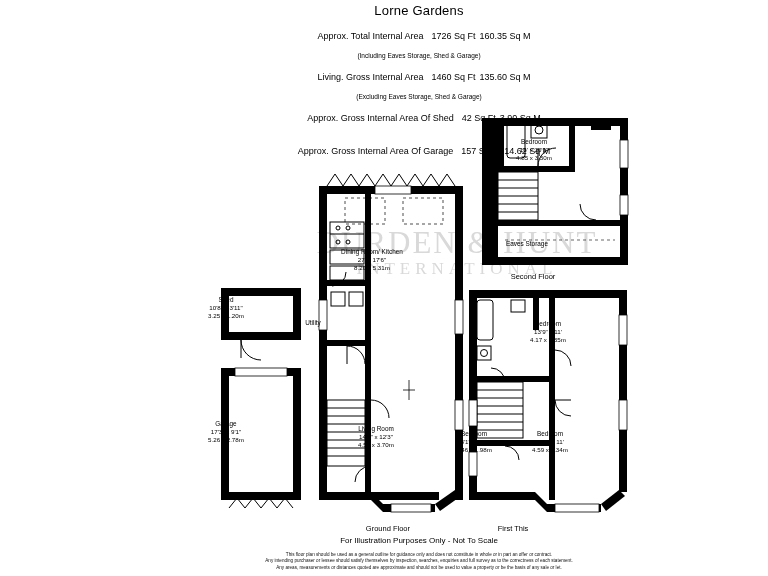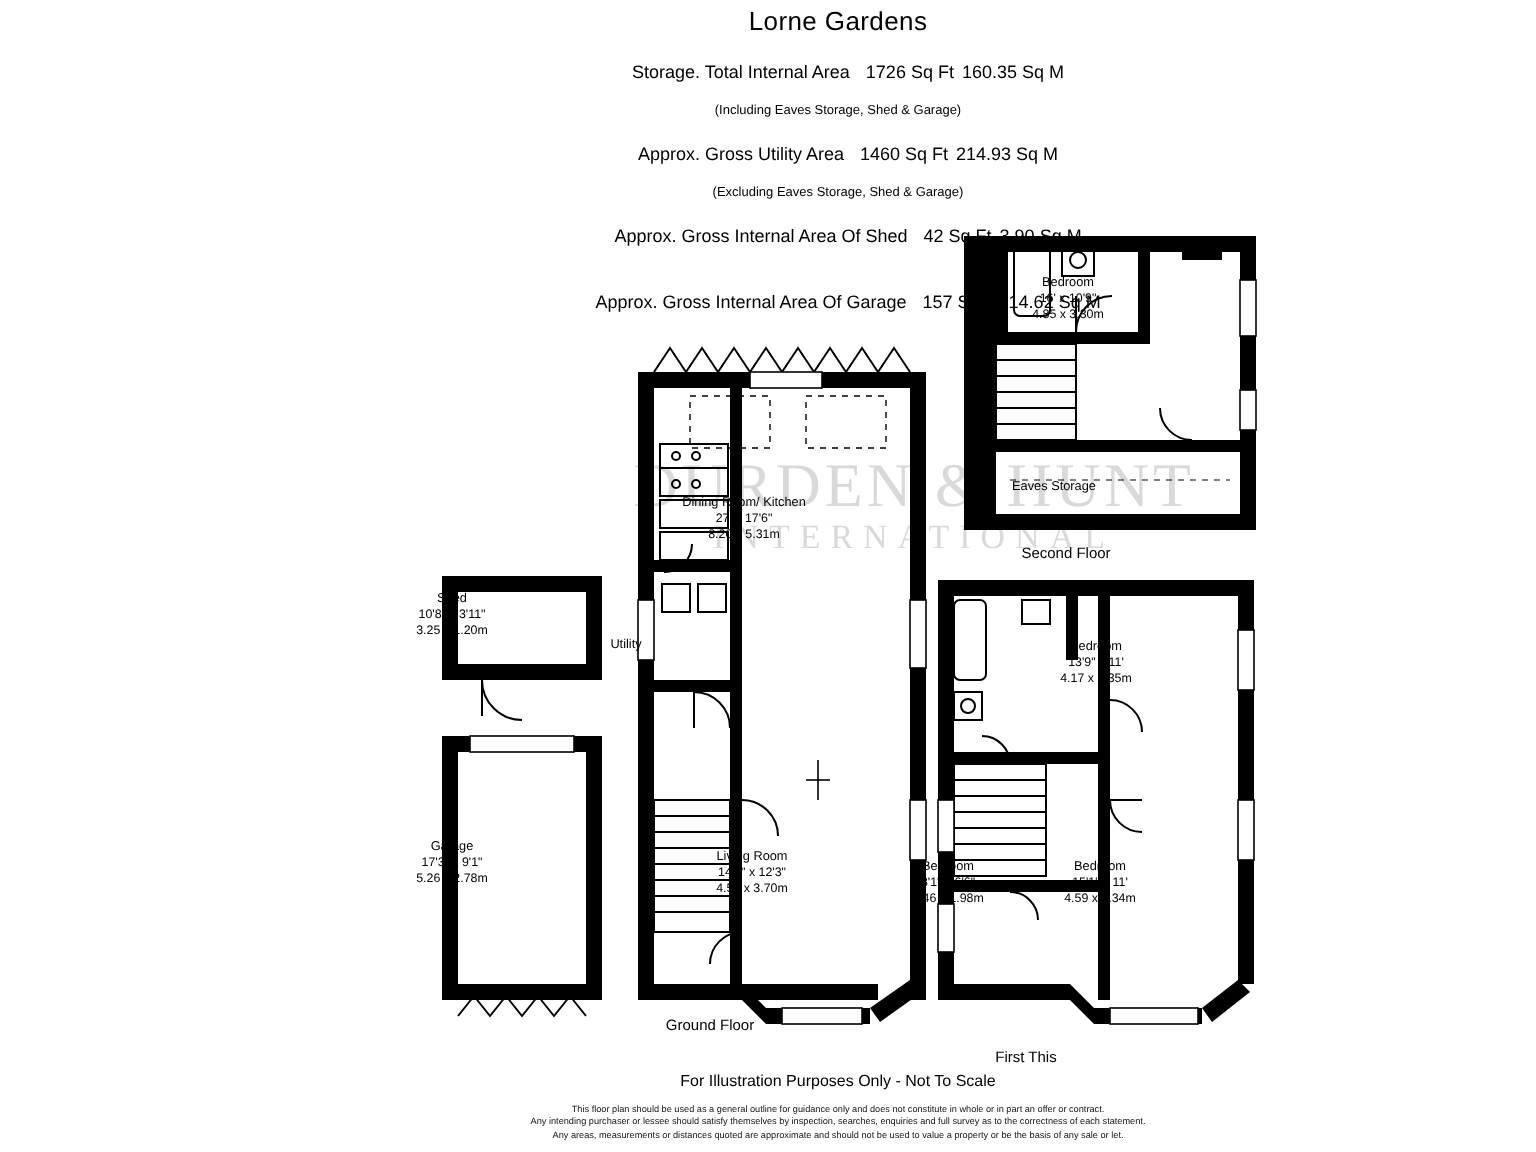--- a/index.html
+++ b/index.html
@@ -39,26 +39,26 @@
   #illus{font-size:8px;}
   .discl{font-size:4.6px;line-height:6.4px;color:#111;}
 </style>
 </head>
 <body>
 
 <div id="header" class="abs">
   <div id="title">Lorne Gardens</div>
 
   <div class="specline">
-    <span class="sp-lbl">Storage. Total Internal Area</span><span class="sp-val">1726 Sq Ft</span><span class="sp-val2">160.35 Sq M</span>
+    <span class="sp-lbl">Approx. Total Internal Area</span><span class="sp-val">1726 Sq Ft</span><span class="sp-val2">160.35 Sq M</span>
   </div>
   <div class="specsub">(Including Eaves Storage, Shed &amp; Garage)</div>
 
   <div class="specline">
-    <span class="sp-lbl">Approx. Gross Utility Area</span><span class="sp-val">1460 Sq Ft</span><span class="sp-val2">214.93 Sq M</span>
+    <span class="sp-lbl">Living. Gross Internal Area</span><span class="sp-val">1460 Sq Ft</span><span class="sp-val2">135.60 Sq M</span>
   </div>
   <div class="specsub">(Excluding Eaves Storage, Shed &amp; Garage)</div>
 
   <div class="specline">
     <span class="sp-lbl">Approx. Gross Internal Area Of Shed</span><span class="sp-val">42 Sq Ft</span><span class="sp-val2">3.90 Sq M</span>
   </div>
 
   <div class="specline">
     <span class="sp-lbl">Approx. Gross Internal Area Of Garage</span><span class="sp-val">157 Sq Ft</span><span class="sp-val2">14.62 Sq M</span>
   </div>
@@ -294,21 +294,21 @@
   </div>
 
   <div class="room-lbl" style="left:512px;top:330px;width:76px;">
     <div class="nm">Bedroom</div>
     <div>15'1" x 11'</div>
     <div>4.59 x 3.34m</div>
   </div>
 
   
   <div class="floor-lbl" style="left:478px;top:172px;width:110px;">Second Floor</div>
-  <div class="floor-lbl" style="left:300px;top:408px;width:110px;">Ground Floor</div>
+  <div class="floor-lbl" style="left:300px;top:424px;width:110px;text-align:right;">Ground Floor</div>
   <div class="floor-lbl" style="left:458px;top:424px;width:110px;">First This</div>
 </div>
 
 <div id="footer" class="abs">
   <div id="illus">For Illustration Purposes Only - Not To Scale</div>
   <div style="margin-top:7px;">
     <div class="discl">This floor plan should be used as a general outline for guidance only and does not constitute in whole or in part an offer or contract.</div>
     <div class="discl">Any intending purchaser or lessee should satisfy themselves by inspection, searches, enquiries and full survey as to the correctness of each statement.</div>
     <div class="discl">Any areas, measurements or distances quoted are approximate and should not be used to value a property or be the basis of any sale or let.</div>
   </div>

